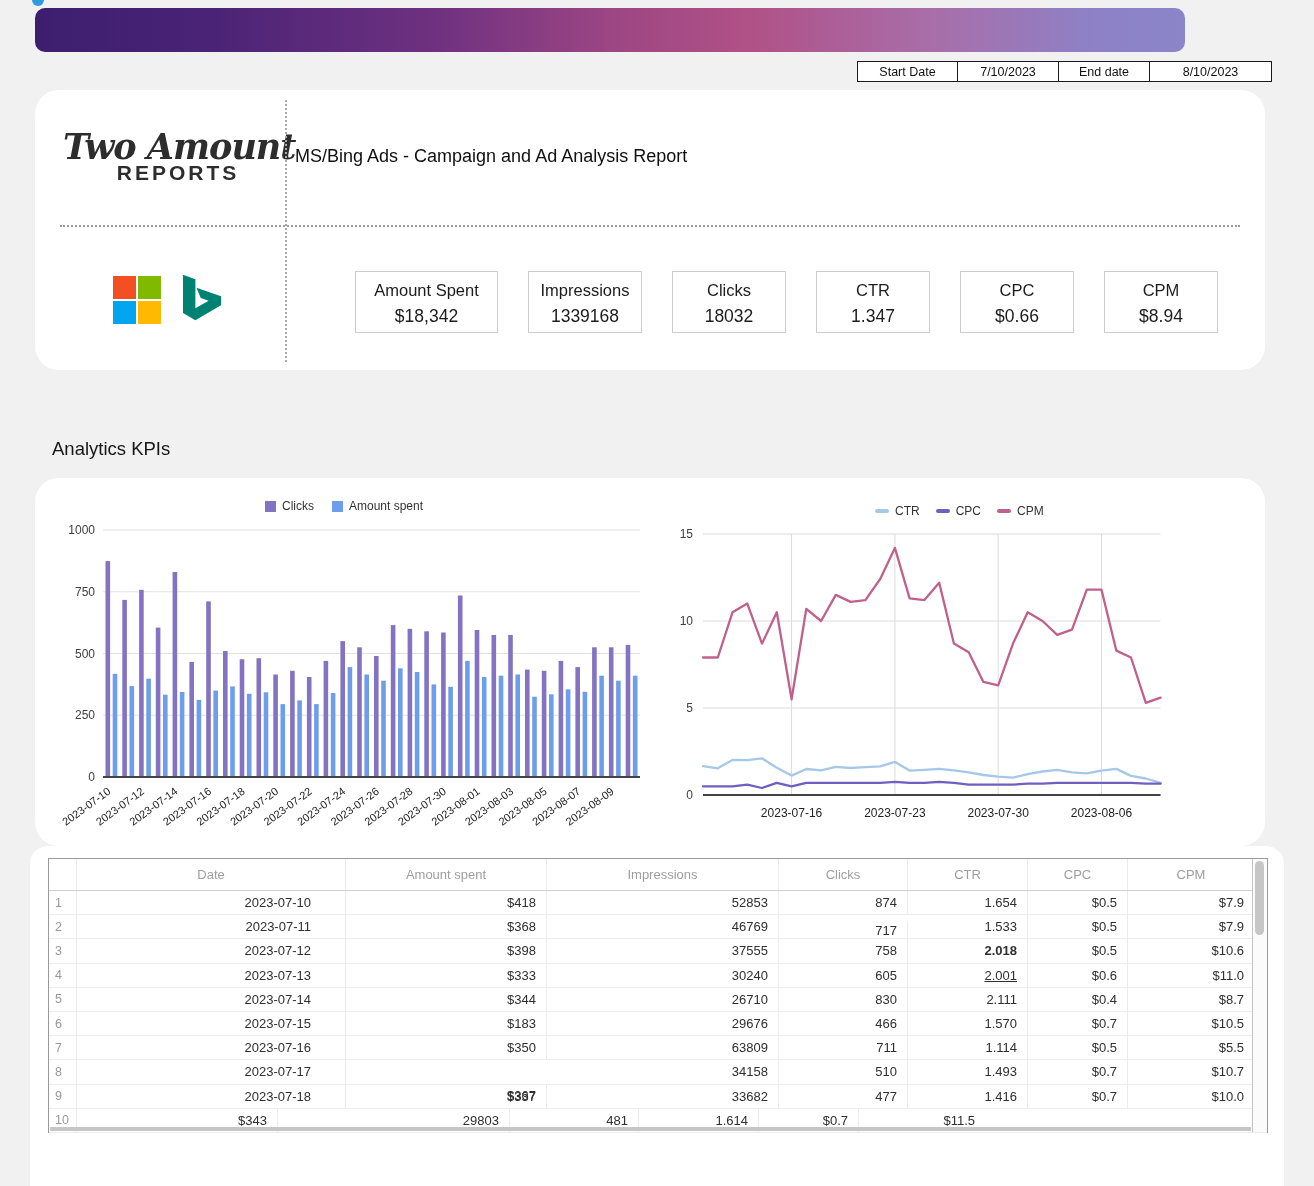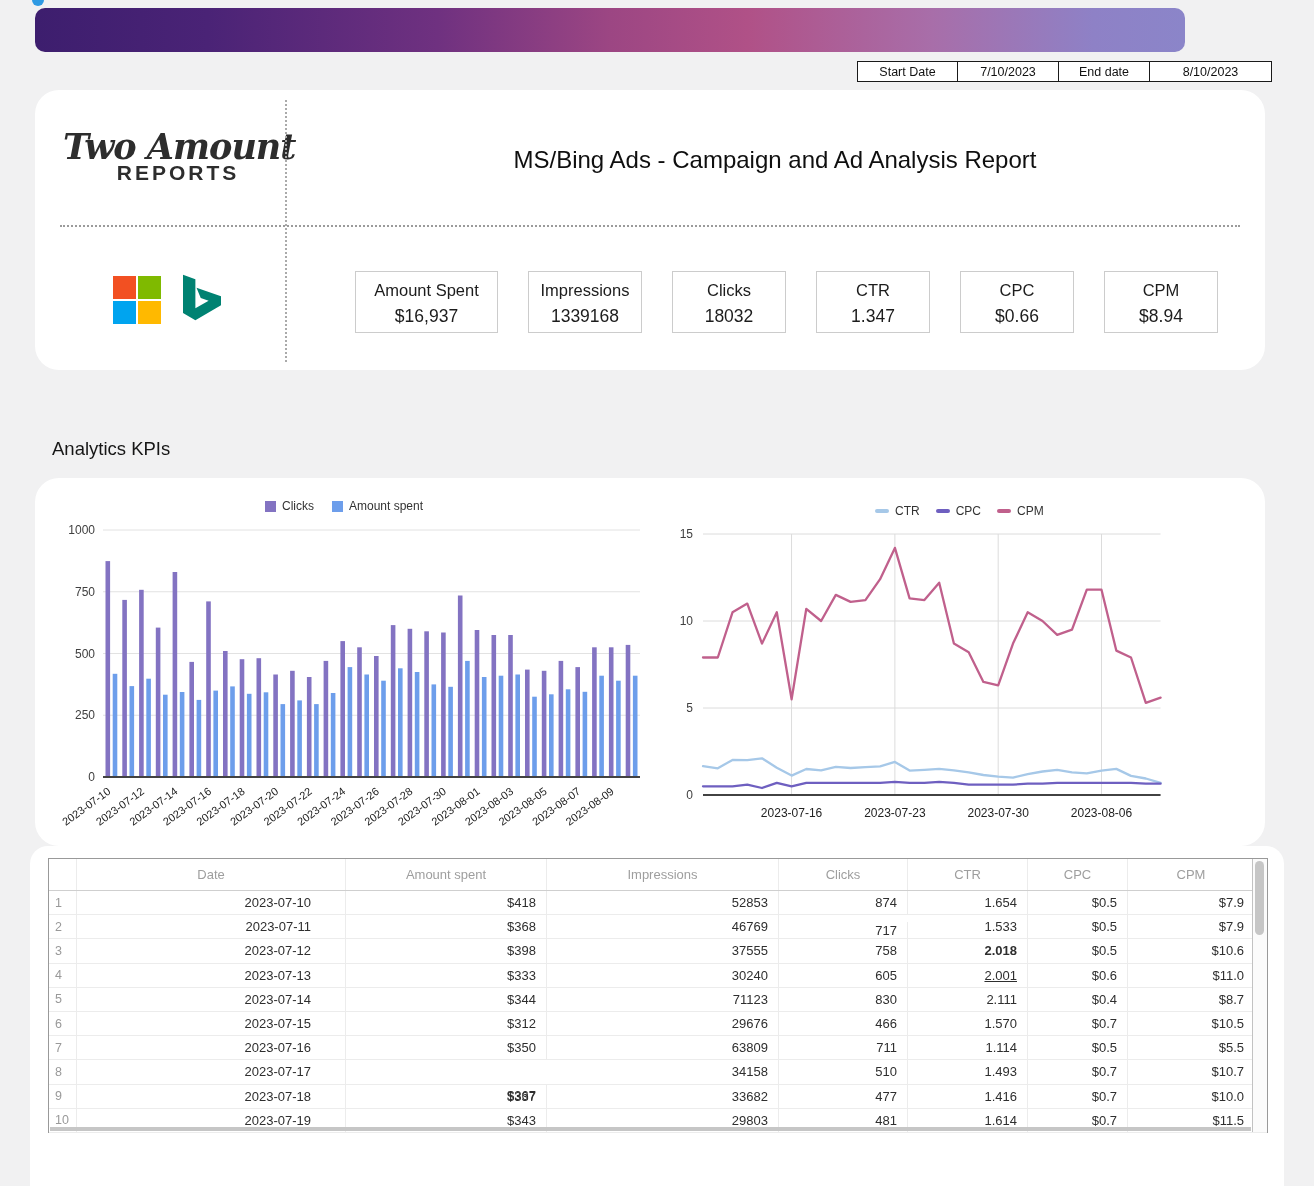--- a/index.html
+++ b/index.html
@@ -25,21 +25,21 @@
   }
   .dc-0 { width:101px; margin-left:16px; } .dc-1 { width:102px; } .dc-2 { width:92px; } .dc-3 { width:123px; }
 
   
   .header-card { left:35px; top:90px; width:1230px; height:280px; background:#fff; border-radius:24px; }
   .logo { left:28px; top:36px; width:230px; text-align:center; color:#2d2d2d; }
   .logo-script { font-family:"DejaVu Serif", serif; font-style:italic; font-weight:bold; font-size:35px; letter-spacing:-1px; white-space:nowrap; }
   .logo-block { font-weight:800; font-size:21px; letter-spacing:3px; margin-top:-6px; }
   .v-divider { left:250px; top:10px; height:262px; border-left:2px dotted #aaa; width:0; }
   .h-divider { left:25px; top:135px; width:1180px; border-top:2px dotted #9b9b9b; height:0; }
-  .report-title { left:260px; top:56px; width:960px; text-align:center; font-size:24px; color:#0f0f0f; }
+  .report-title { left:260px; top:56px; width:960px; text-align:left; font-size:18px; color:#0f0f0f; }
 
   .ms-logo { left:78px; top:186px; width:48px; height:48px; display:grid; grid-template-columns:23px 23px; grid-template-rows:23px 23px; gap:2px; }
   .ms-sq { width:23px; height:23px; }
   .bing-logo { left:148px; top:184px; }
 
   .kpi-row { left:320px; top:181px; display:flex; gap:30px; }
   .kpi-card { border:1px solid #ccc; background:#fff; height:62px; text-align:center; padding-top:5px; }
   .kpi-card:first-child { width:143px; } .kpi-card { width:114px; }
   .kpi-label { font-size:16.5px; color:#1c1c1c; line-height:26px; }
   .kpi-value { font-size:17.5px; color:#1c1c1c; line-height:26px; }
@@ -101,21 +101,21 @@
     </div>
   <div class="abs bing-logo">
     <svg width="38" height="48" viewBox="0 0 27 34" id="bingSvg">
       <path d="M0,0.5 L8.8,3.6 L8.8,24.3 L18.2,18.9 L12.6,17 L9.6,9.7 L27,15.8 L27,22.2 L8.8,32.8 L0,27.6 Z" fill="#008272"></path>
     </svg>
   </div>
 
   <div class="abs kpi-row" id="kpiRow">
       <div class="kpi-card">
         <div class="kpi-label">Amount Spent</div>
-        <div class="kpi-value">$16,937</div>
+        <div class="kpi-value">$18,342</div>
       </div>
       <div class="kpi-card">
         <div class="kpi-label">Impressions</div>
         <div class="kpi-value">1339168</div>
       </div>
       <div class="kpi-card">
         <div class="kpi-label">Clicks</div>
         <div class="kpi-value">18032</div>
       </div>
       <div class="kpi-card">
@@ -325,30 +325,30 @@
         <div class="t-cell" style="width: 232px;">30240</div>
         <div class="t-cell" style="width: 129px;">605</div>
         <div class="t-cell" style="width: 120px; text-decoration: underline;">2.001</div>
         <div class="t-cell" style="width: 100px;">$0.6</div>
         <div class="t-cell" style="width: 126px;">$11.0</div>
       </div>
       <div class="t-row">
         <div class="t-cell c-idx" style="width: 28px;">5</div>
         <div class="t-cell c-date" style="width: 269px;">2023-07-14</div>
         <div class="t-cell" style="width: 201px;">$344</div>
-        <div class="t-cell" style="width: 232px;">71123</div>
+        <div class="t-cell" style="width: 232px;">26710</div>
         <div class="t-cell" style="width: 129px;">830</div>
         <div class="t-cell" style="width: 120px;">2.111</div>
         <div class="t-cell" style="width: 100px;">$0.4</div>
         <div class="t-cell" style="width: 126px;">$8.7</div>
       </div>
       <div class="t-row">
         <div class="t-cell c-idx" style="width: 28px;">6</div>
         <div class="t-cell c-date" style="width: 269px;">2023-07-15</div>
-        <div class="t-cell" style="width: 201px;">$312</div>
+        <div class="t-cell" style="width: 201px;">$183</div>
         <div class="t-cell" style="width: 232px;">29676</div>
         <div class="t-cell" style="width: 129px;">466</div>
         <div class="t-cell" style="width: 120px;">1.570</div>
         <div class="t-cell" style="width: 100px;">$0.7</div>
         <div class="t-cell" style="width: 126px;">$10.5</div>
       </div>
       <div class="t-row">
         <div class="t-cell c-idx" style="width: 28px;">7</div>
         <div class="t-cell c-date" style="width: 269px;">2023-07-16</div>
         <div class="t-cell" style="width: 201px;">$350</div>
@@ -373,21 +373,20 @@
         <div class="t-cell c-date" style="width: 269px;">2023-07-18</div>
         <div class="t-cell" style="width: 201px;">$337</div>
         <div class="t-cell" style="width: 232px;">33682</div>
         <div class="t-cell" style="width: 129px;">477</div>
         <div class="t-cell" style="width: 120px;">1.416</div>
         <div class="t-cell" style="width: 100px;">$0.7</div>
         <div class="t-cell" style="width: 126px;">$10.0</div>
       </div>
       <div class="t-row">
         <div class="t-cell c-idx" style="width: 28px;">10</div>
-        <div class="t-cell c-date" style="width: 269px;">2023-07-19</div>
         <div class="t-cell" style="width: 201px;">$343</div>
         <div class="t-cell" style="width: 232px;">29803</div>
         <div class="t-cell" style="width: 129px;">481</div>
         <div class="t-cell" style="width: 120px;">1.614</div>
         <div class="t-cell" style="width: 100px;">$0.7</div>
         <div class="t-cell" style="width: 126px;">$11.5</div>
       </div>
     </div>
   <div class="v-scroll">
     <div class="v-thumb"></div>

